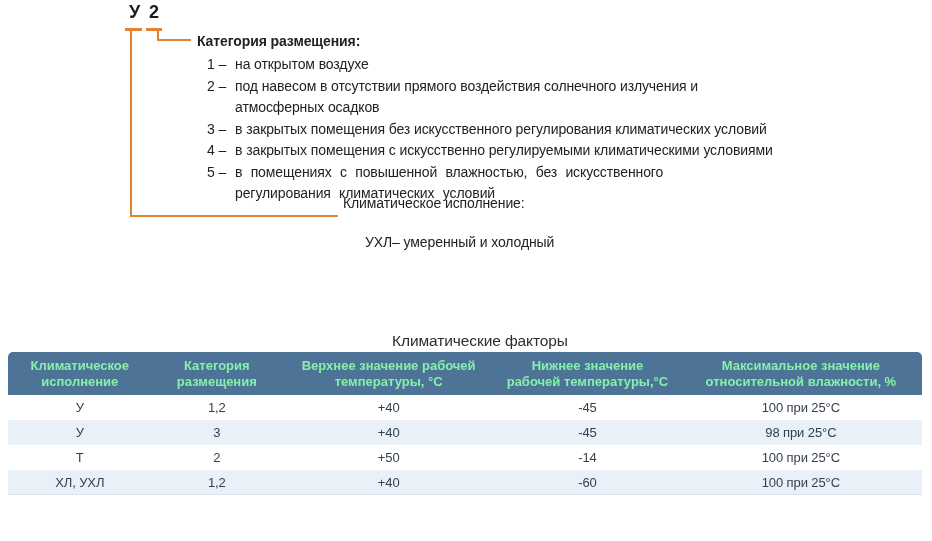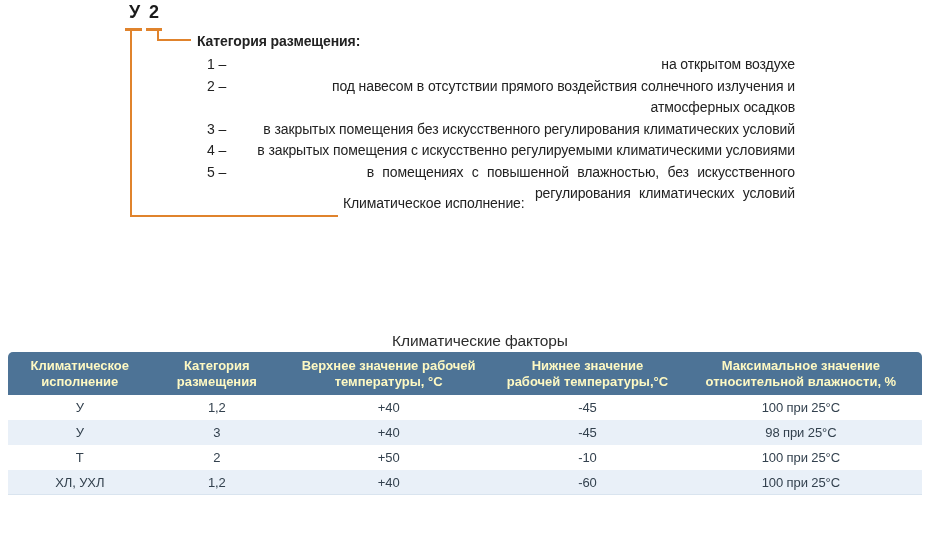--- a/index.html
+++ b/index.html
@@ -34,40 +34,40 @@
   .horiz-climate{left:130px;top:215px;width:208px;height:2px;}
   .tick-2{left:146px;top:28px;width:16px;height:2.5px;}
   .vert-2{left:157px;top:28px;width:2px;height:13px;}
   .horiz-category{left:157px;top:39px;width:34px;height:2px;}
 
   
   .cat-label{left:197px;top:33px;font-size:14px;font-weight:bold;}
   .cat-list{left:207px;top:54px;width:620px;font-size:14px;line-height:21.5px;}
   .cat-item{display:flex;}
   .cat-num{width:28px;flex-shrink:0;}
-  .cat-text{width:560px;white-space:pre-line;text-align:right;}
+  .cat-text{width:560px;white-space:pre-line;}
   .cat-item.justified .cat-text{word-spacing:4.5px;}
 
   
   .clim-label{left:343px;top:195px;font-size:14px;}
   .clim-list{left:365px;top:232px;font-size:14px;line-height:21px;}
 
   
   .tbl-title{
     left:0;top:332px;width:932px;
     text-align:center;font-size:15.5px;color:#2d2d2d;padding-left:28px;
   }
   table.factors{
     position:absolute;left:8px;top:352px;width:914px;
     border-collapse:separate;border-spacing:0;
     font-size:13px;
   }
   table.factors th{
     background:var(--header-blue);
-    color:#fef9c3;font-weight:bold;
+    color:#86efac;font-weight:bold;
     height:43px;padding:4px 8px;
     text-align:center;vertical-align:middle;
     line-height:16px;letter-spacing:0;
   }
   table.factors th:first-child{border-top-left-radius:5px;}
   table.factors th:last-child{border-top-right-radius:5px;}
   table.factors td{
     height:25px;padding:2px 8px;
     text-align:center;vertical-align:middle;
     color:#33414e;
@@ -111,20 +111,21 @@
   </div>
   <div class="cat-item justified">
     <span class="cat-num">5 –</span>
     <span class="cat-text">в помещениях с повышенной влажностью, без искусственного
 регулирования климатических условий</span>
   </div>
 </div>
 
 <div class="abs clim-label">Климатическое исполнение:</div>
 <div class="abs clim-list">
+  <div>УХЛ– умеренный и холодный</div>
 </div>
 
 <div class="abs tbl-title">Климатические факторы</div>
 
 <table class="factors">
   <colgroup>
     <col style="width:15.7%">
       <col style="width:14.3%">
       <col style="width:23.3%">
       <col style="width:20.2%">
@@ -151,21 +152,21 @@
       <td>У</td>
       <td>3</td>
       <td>+40</td>
       <td>-45</td>
       <td>98 при 25°С</td>
     </tr>
     <tr>
       <td>Т</td>
       <td>2</td>
       <td>+50</td>
-      <td>-10</td>
+      <td>-14</td>
       <td>100 при 25°С</td>
     </tr>
     <tr>
       <td>ХЛ, УХЛ</td>
       <td>1,2</td>
       <td>+40</td>
       <td>-60</td>
       <td>100 при 25°С</td>
     </tr>
   </tbody>

